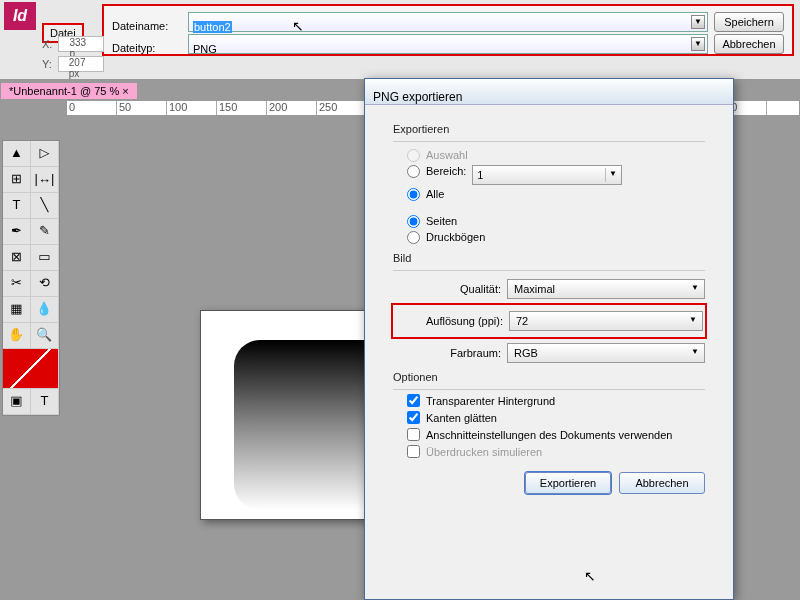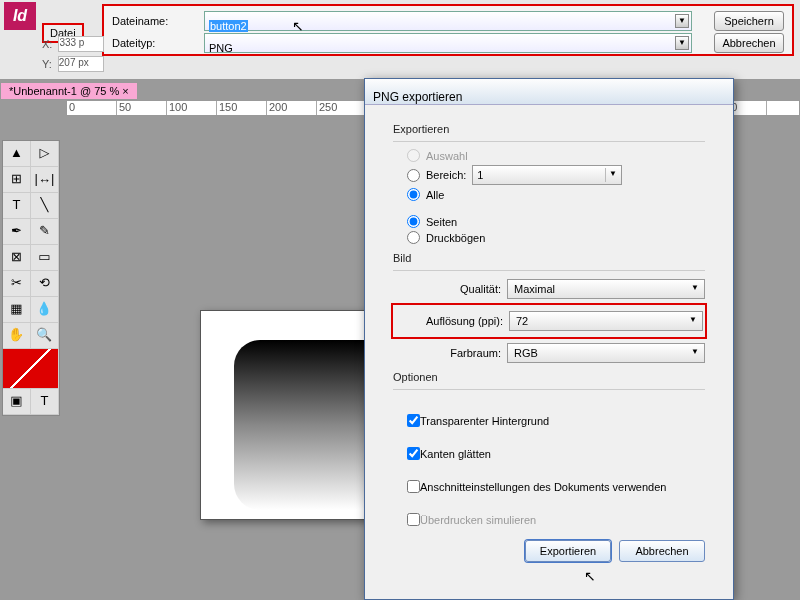--- a/index.html
+++ b/index.html
@@ -1,53 +1,53 @@
 <!DOCTYPE html>
 <html><head>
 <meta charset="utf-8">
 <style>
 *{box-sizing:border-box;margin:0;padding:0;font-family:"Segoe UI",Tahoma,sans-serif;font-size:11px}
 body{background:#9a9a9a;width:800px;height:600px;overflow:hidden;position:relative}
 .topbar{background:#e8e8e8;border-bottom:1px solid #999;height:80px;position:relative}
 .id-logo{position:absolute;left:4px;top:2px;width:32px;height:28px;background:#be185d;color:#fff;font-weight:bold;font-size:16px;text-align:center;line-height:28px;font-style:italic}
 .menu-datei{position:absolute;left:42px;top:23px;border:2px solid #d00;padding:2px 6px;background:#eee}
 .filebar{position:absolute;left:102px;top:4px;right:6px;height:52px;border:2px solid #d00;background:#f4f4f4;padding:4px 8px}
-.filebar-row{display:flex;align-items:center;height:22px;gap:22px}
+.filebar-row{display:flex;align-items:flex-end;height:22px;gap:6px}
 .filebar-label{width:70px}
 .filebar-input{flex:1;height:20px;border:1px solid #7a9;background:linear-gradient(#fff,#eef);padding:8px 4px;position:relative}
 .filebar-input .sel{background:#3399ff;color:#fff;padding:0 1px}
 .filebar-btn{width:70px;height:20px;border:1px solid #888;background:linear-gradient(#fff,#ddd);border-radius:3px;text-align:center;line-height:18px;cursor:pointer}
 .dd-arrow{position:absolute;right:2px;top:2px;width:14px;height:14px;border:1px solid #888;background:linear-gradient(#fff,#ccc);font-size:8px;text-align:center;line-height:12px}
 .coord-row{position:absolute;left:42px;top:36px;display:flex;gap:4px;align-items:center;font-size:10px;color:#555}
 .coord-row span{margin-right:2px}
-.coord-val{border:1px solid #bbb;background:#fff;width:46px;height:16px;padding:0 0;font-size:10px}
+.coord-val{border:1px solid #bbb;background:#fff;width:46px;height:16px;padding:0 10px;font-size:10px}
 .cursor1{position:absolute;left:292px;top:18px;font-size:14px;pointer-events:none}
 .doc-tab{position:absolute;left:0;top:82px;background:#f9a8d4;border:1px solid #999;padding:2px 8px;font-size:11px}
 .ruler-h{position:absolute;left:66px;right:0;top:100px;height:16px;background:#fff;border:1px solid #999;font-size:8px;display:flex}
 .ruler-h div{border-right:1px solid #aaa;width:50px;text-align:left;padding-left:2px;color:#555}
 .toolbox{position:absolute;left:2px;top:140px;width:58px;background:#e4e4e4;border:1px solid #888}
 .toolbox-row{display:flex;height:26px;border-bottom:1px solid #ccc}
 .toolbox-row div{width:28px;border-right:1px solid #ccc;text-align:center;line-height:24px;font-size:13px;cursor:pointer}
 .canvas{position:absolute;left:200px;top:310px;width:520px;height:210px;background:#fff;border:1px solid #555;box-shadow:3px 3px 8px rgba(0,0,0,.4)}
 .shape{position:absolute;left:234px;top:340px;width:480px;height:170px;background:linear-gradient(#000,#888 50%,#fff);border-radius:26px 0 0 26px}
 .dialog{position:absolute;left:364px;top:78px;width:370px;height:522px;background:#f0f0f0;border:1px solid #4a6a9a;box-shadow:2px 2px 10px rgba(0,0,0,.4)}
 .dialog-title{height:26px;background:linear-gradient(#fdfdfd,#d8e4f0);border-bottom:1px solid #aac;padding:11px 8px;font-size:12px}
 .dialog-body{padding:10px 28px}
 .group-label{margin:8px 0 6px;color:#222}
 .group{border-top:1px solid #ccc;padding-top:4px;margin-bottom:8px}
-.opt{display:flex;align-items:center;gap:6px;margin:3px 0 3px 14px}
+.opt{display:flex;align-items:flex-start;gap:6px;margin:3px 0 3px 14px}
 .opt input{margin:0}
 .opt .dd{border:1px solid #999;background:linear-gradient(#fff,#e4e4e4);height:20px;width:150px;padding:0 18px 0 4px;position:relative;line-height:18px}
 .opt .dd .ar{position:absolute;right:2px;top:2px;width:14px;height:14px;font-size:8px;text-align:center;line-height:12px;border-left:1px solid #bbb}
 .bild-row{display:flex;align-items:center;margin:4px 0;gap:6px}
 .bild-row .lbl{width:108px;text-align:right}
 .bild-row .dd{flex:1;border:1px solid #999;background:linear-gradient(#fff,#e4e4e4);height:20px;padding:0 18px 0 6px;position:relative;line-height:18px}
 .bild-row .dd .ar{position:absolute;right:2px;top:2px;width:14px;height:14px;font-size:8px;text-align:center;line-height:12px}
 .highlight-res{border:2px solid #d00;padding:2px;margin:2px -2px}
-.chk{display:flex;align-items:flex-end;margin:20px 0 4px 14px}
+.chk{display:flex;align-items:flex-end;gap:6px;margin:0 0 4px 14px}
 .btn-row{display:flex;justify-content:flex-end;gap:8px;margin-top:14px}
 .dlg-btn{width:86px;height:22px;border:1px solid #6a8abf;background:linear-gradient(#fefefe,#d8e6f5);border-radius:3px;text-align:center;line-height:20px;cursor:pointer}
 .dlg-btn.primary{box-shadow:0 0 0 1px #4a7ac8}
 .cursor2{position:absolute;left:584px;top:568px;font-size:14px;pointer-events:none;z-index:99}
 </style>
 </head>
 <body>
 
 <div class="topbar">
   <div class="id-logo">Id</div>

